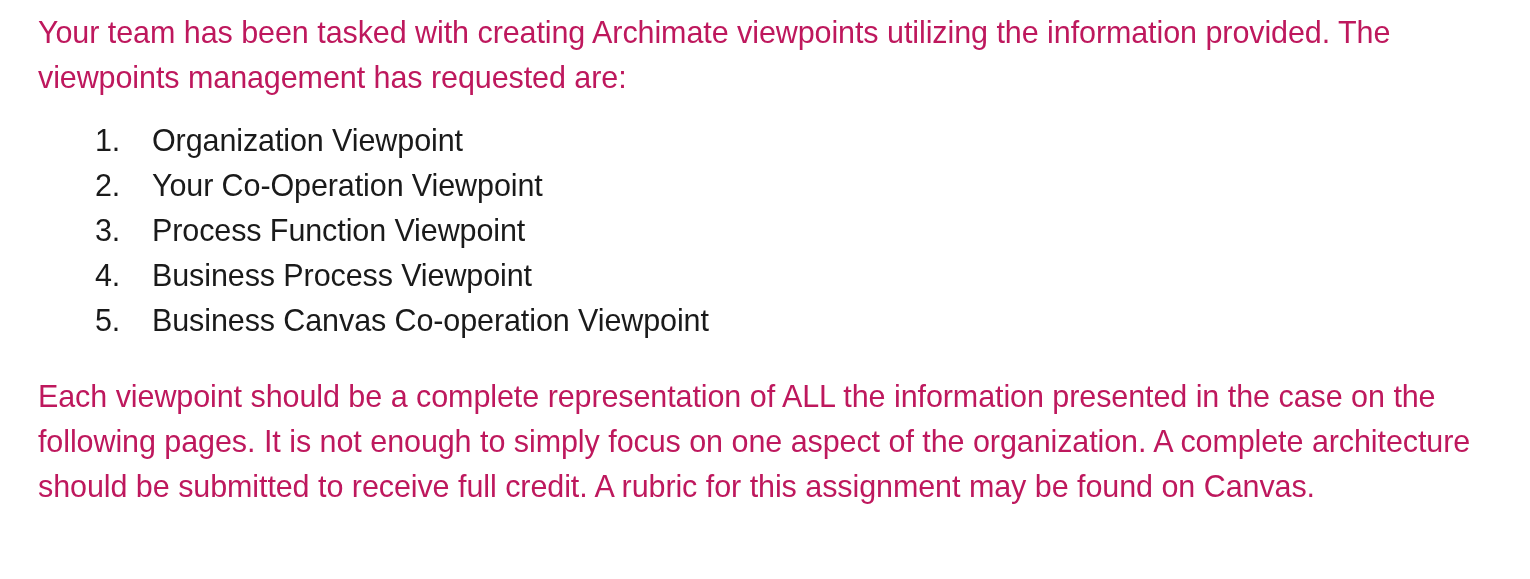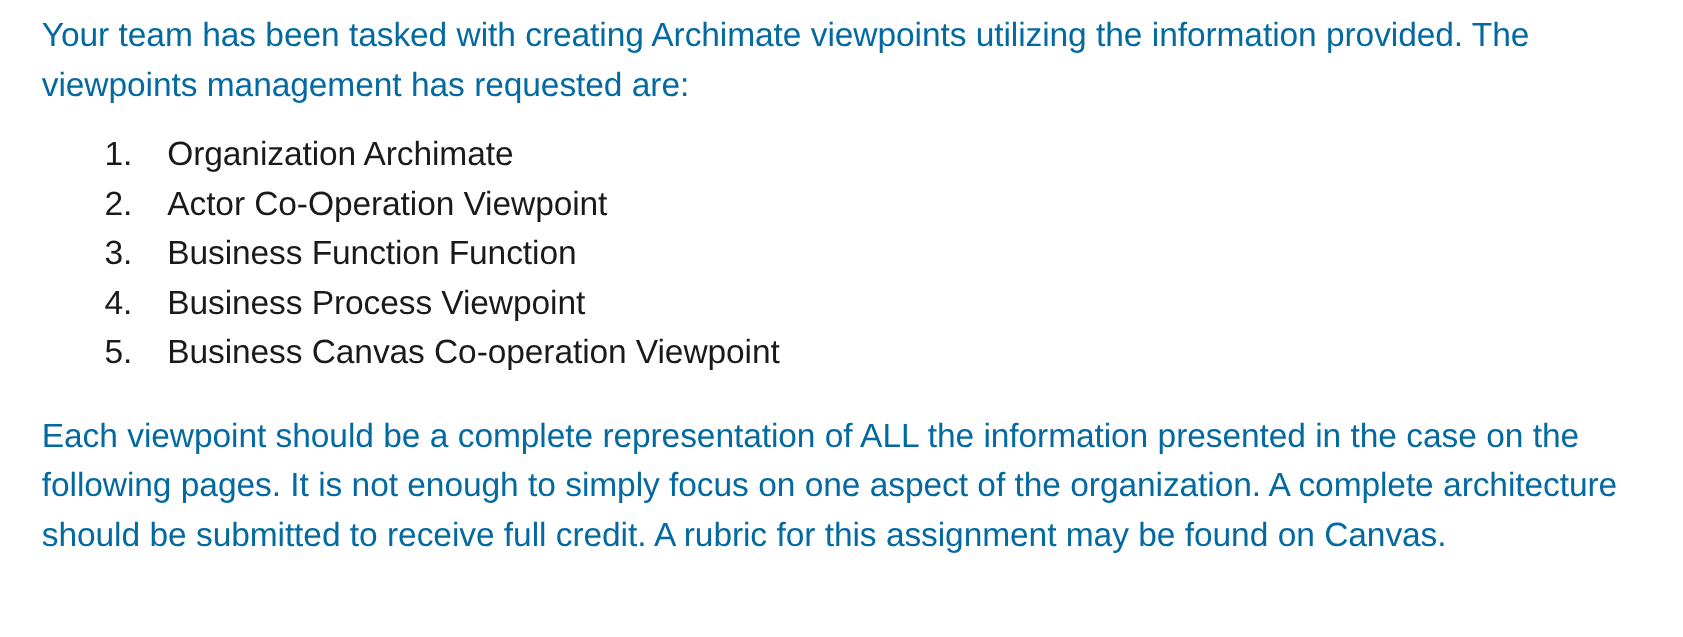--- a/index.html
+++ b/index.html
@@ -20,21 +20,21 @@
     width: 1530px;
     height: 579px;
     background: #ffffff;
     box-sizing: border-box;
     padding: 0 24px 0 38px;
   }
   .para {
     font-size: 30.5px;
     line-height: 45px;
     letter-spacing: -0.1px;
-    color: #0369a1;
+    color: #be185d;
     margin: 0;
     text-align: left;
     word-spacing: 0.2px;
   }
   .intro-para {
     padding-top: 10px;
     max-width: 1440px;
   }
   .closing-para {
     padding-top: 31px;
@@ -67,29 +67,29 @@
 </head>
 <body>
 
 <div class="page">
 
   <p class="para intro-para">Your team has been tasked with creating Archimate viewpoints utilizing the information provided. The viewpoints management has requested are:</p>
 
   <ol class="viewpoint-list">
     <li>
       <span class="marker">1.</span>
-      <span class="item-text">Organization Archimate</span>
+      <span class="item-text">Organization Viewpoint</span>
     </li>
     <li>
       <span class="marker">2.</span>
-      <span class="item-text">Actor Co-Operation Viewpoint</span>
+      <span class="item-text">Your Co-Operation Viewpoint</span>
     </li>
     <li>
       <span class="marker">3.</span>
-      <span class="item-text">Business Function Function</span>
+      <span class="item-text">Process Function Viewpoint</span>
     </li>
     <li>
       <span class="marker">4.</span>
       <span class="item-text">Business Process Viewpoint</span>
     </li>
     <li>
       <span class="marker">5.</span>
       <span class="item-text">Business Canvas Co-operation Viewpoint</span>
     </li>
   </ol>

